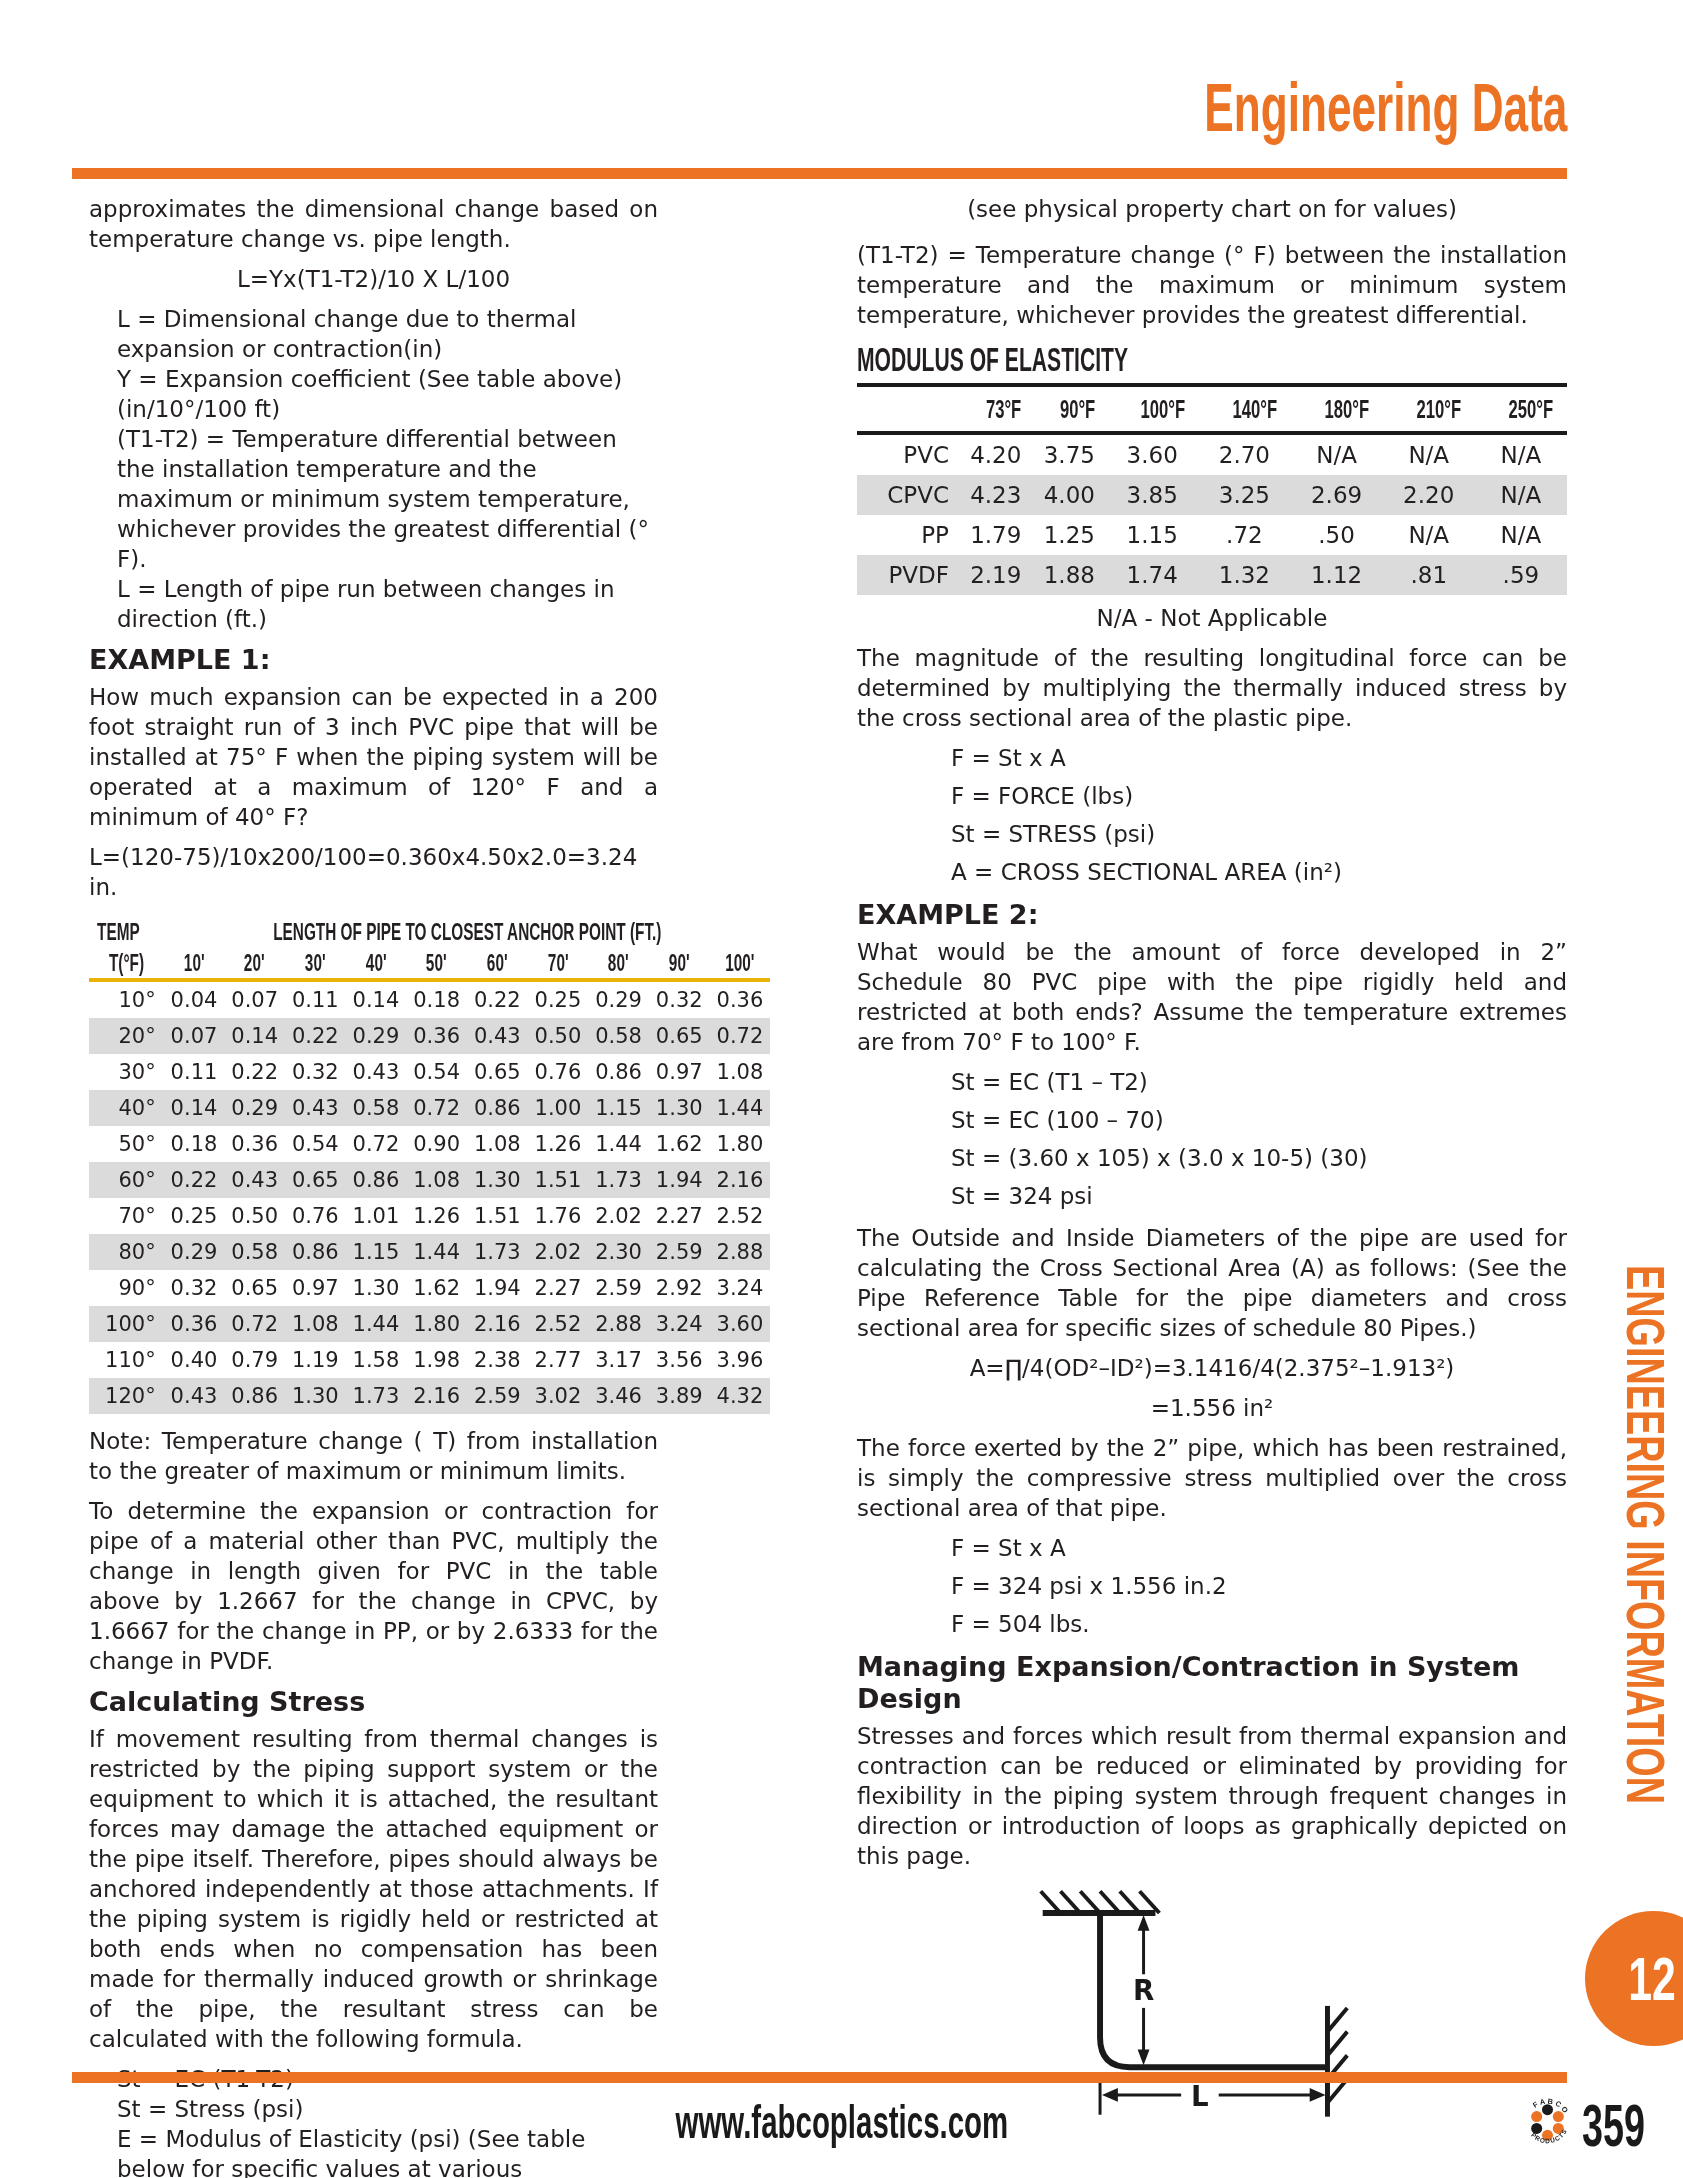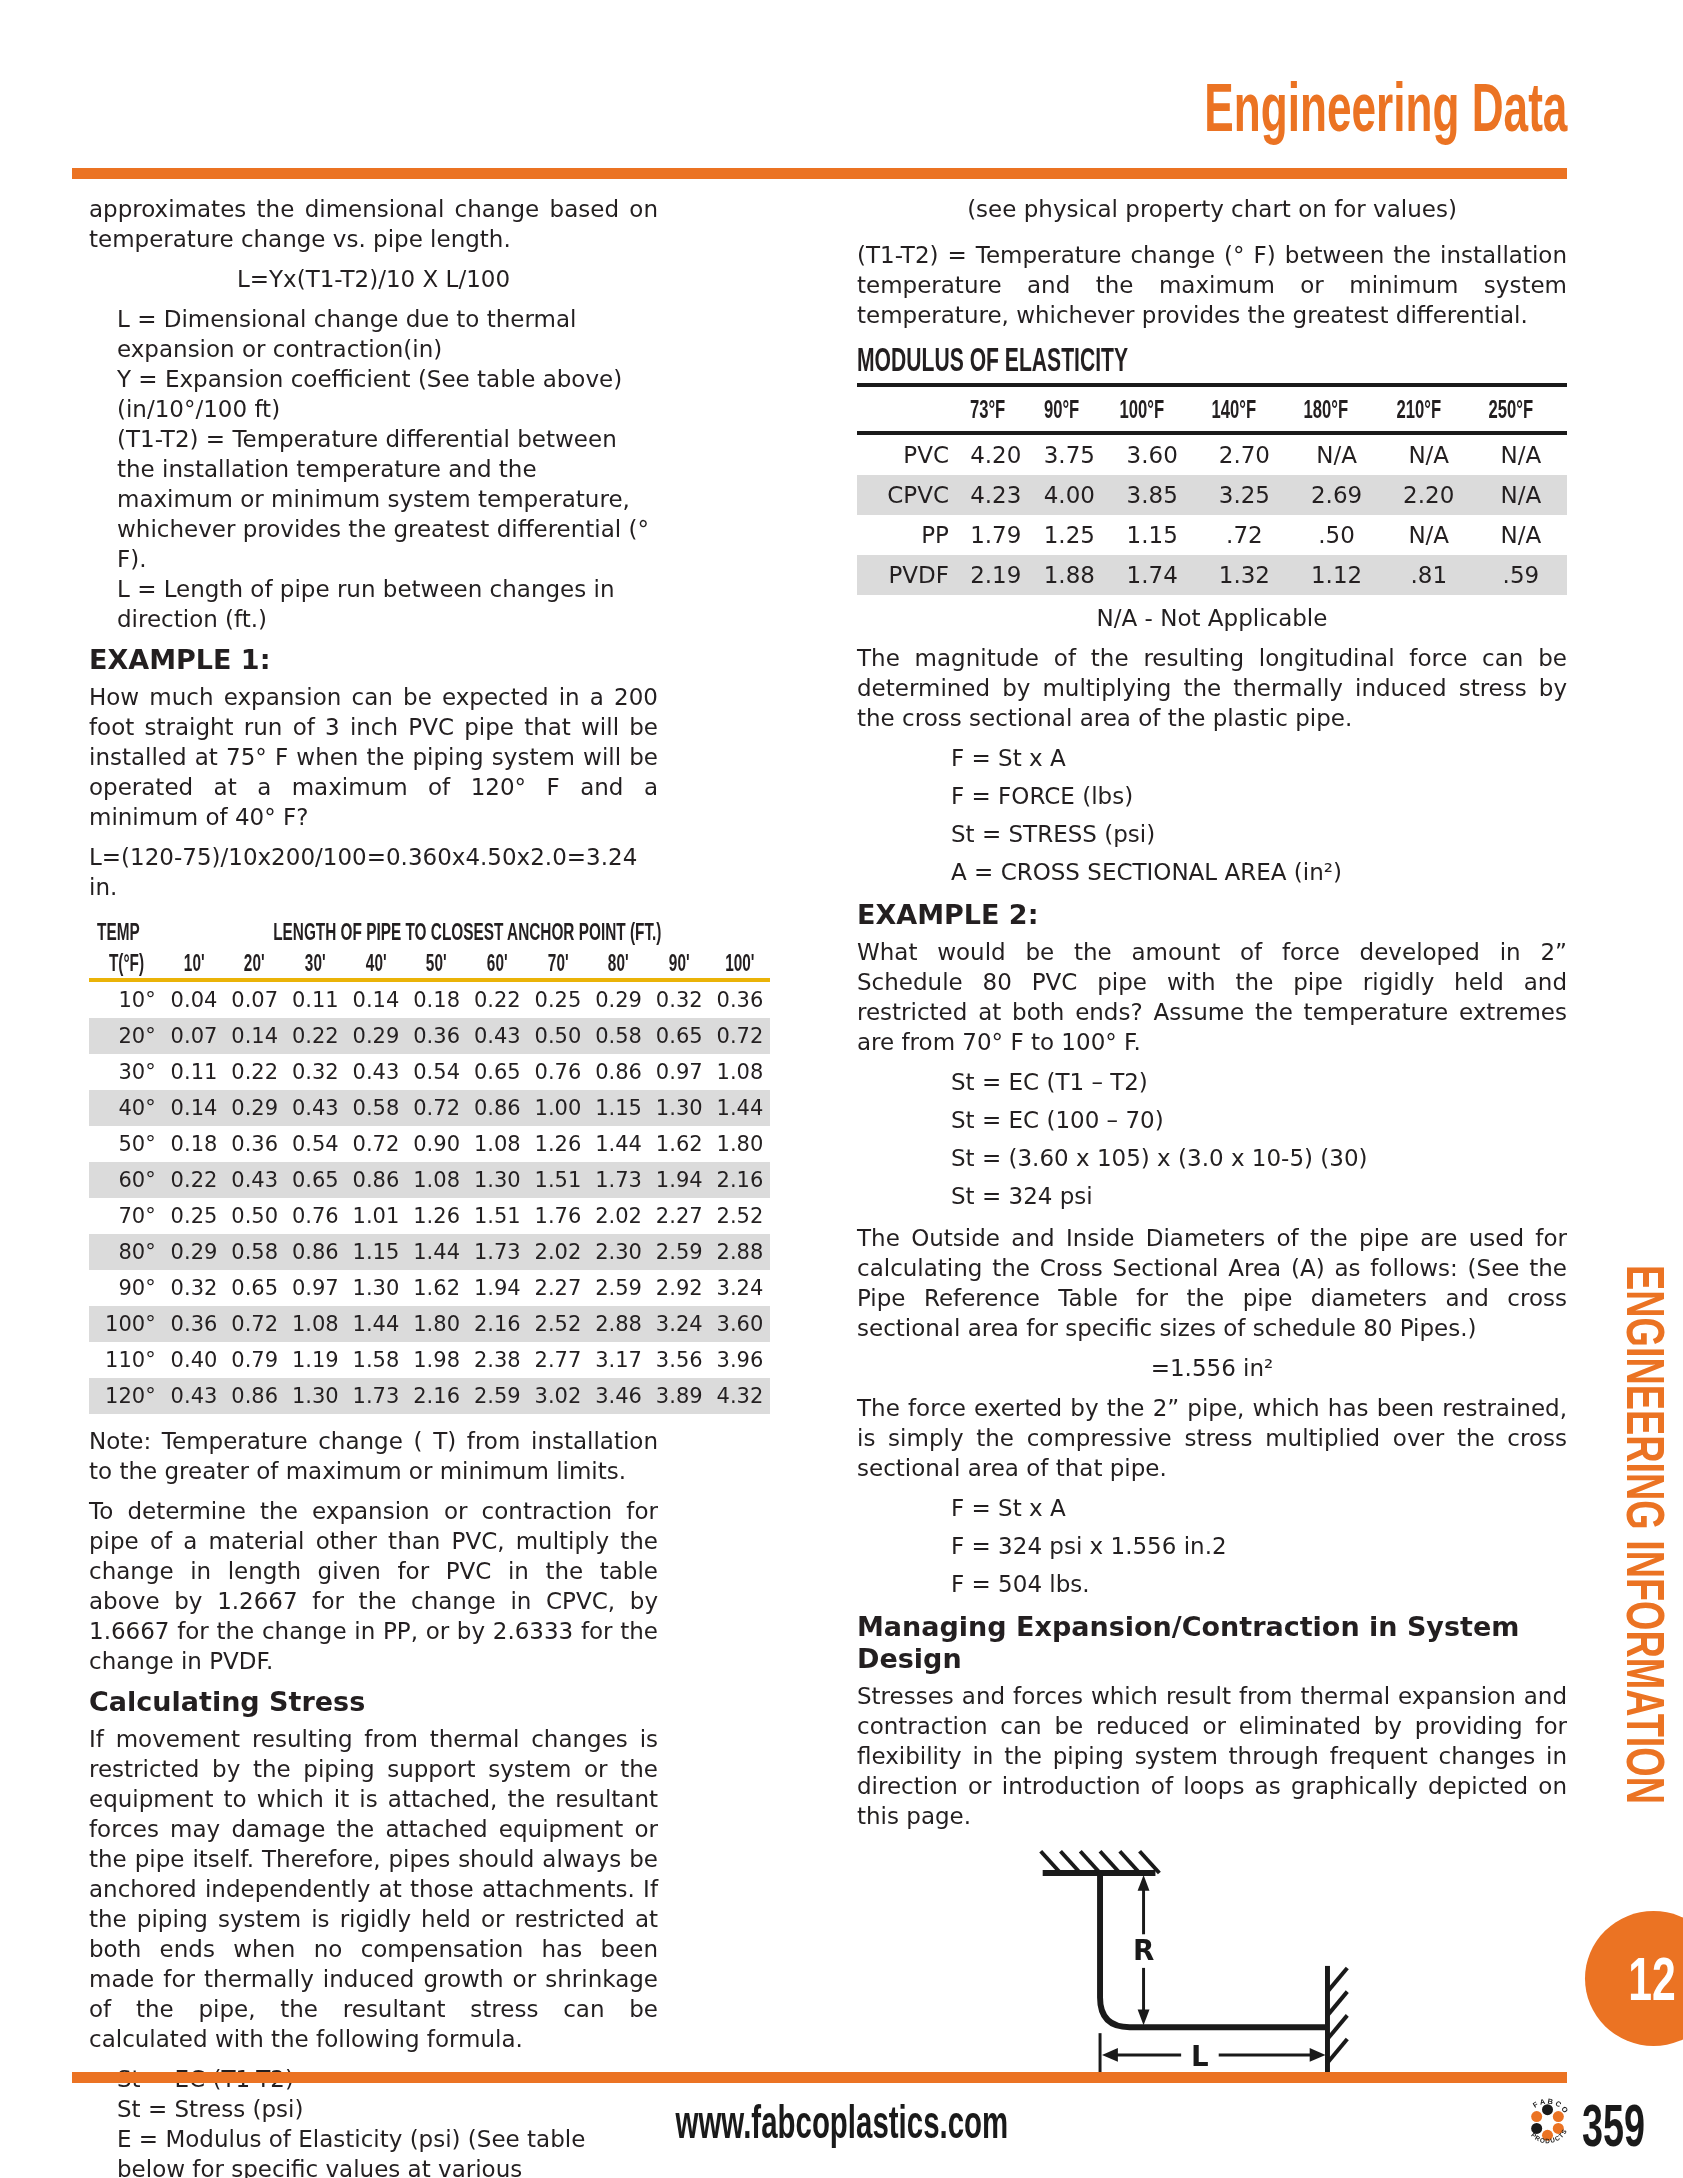--- a/index.html
+++ b/index.html
@@ -30,21 +30,21 @@
   .exp-table{margin:14px 0 12px 0;}
   .exp-table th{font-size:24px;font-weight:bold;padding:0;}
   .exp-table thead tr.t1 th{height:32px;text-align:center;}
   .exp-table thead tr.t1 th:first-child{text-align:left;padding-left:8px;}
   .exp-table thead tr.t2 th{height:30px;text-align:center;border-bottom:4px solid #eab308;}
   .exp-table td{height:34px;font-size:21px;text-align:center;}
   .exp-table td:first-child{text-align:right;padding-right:8px;width:59px;}
   .exp-table tbody tr:nth-child(even){background:#DBDBDB;}
   
   .mod-table{margin:4px 0 6px 0;}
-  .mod-table thead th{height:42px;font-size:26px;border-top:4px solid #1a1a1a;border-bottom:4px solid #1a1a1a;text-align:left;}
+  .mod-table thead th{height:42px;font-size:26px;border-top:4px solid #1a1a1a;border-bottom:4px solid #1a1a1a;text-align:right;}
   .mod-table td{height:38px;font-size:23px;text-align:center;}
   .mod-table td:first-child,.mod-table th:first-child{width:91px;text-align:right;padding-right:10px;}
   .mod-table tbody tr:nth-child(even){background:#DBDBDB;}
   .disp-h{font-size:33px;margin:4px 0 2px 0;}
   .footnote{margin:8px 0 10px 0;}
   
   .diagram{margin:6px 0 0 158px;display:block;}
   
   .side-label{position:absolute;left:1677px;top:1265px;transform:rotate(90deg);transform-origin:0 0;
               font-size:54px;color:#EB7323;}
@@ -342,20 +342,21 @@
       </div>
     <h3>EXAMPLE 2:</h3>
     <p>What would be the amount of force developed in 2” Schedule 80 PVC pipe with the pipe rigidly held and restricted at both ends? Assume the temperature extremes are from 70° F to 100° F.</p>
     <div class="ind-list">
         <div>St = EC (T1 – T2)</div>
         <div>St = EC (100 – 70)</div>
         <div>St = (3.60 x 105) x (3.0 x 10-5) (30)</div>
         <div>St = 324 psi</div>
       </div>
     <p>The Outside and Inside Diameters of the pipe are used for calculating the Cross Sectional Area (A) as follows: (See the Pipe Reference Table for the pipe diameters and cross sectional area for specific sizes of schedule 80 Pipes.)</p>
+    <div class="formula center">A=∏/4(OD²–ID²)=3.1416/4(2.375²–1.913²)</div>
     <div class="formula center">=1.556 in²</div>
     <p>The force exerted by the 2” pipe, which has been restrained, is simply the compressive stress multiplied over the cross sectional area of that pipe.</p>
     <div class="ind-list">
         <div>F = St x A</div>
         <div>F = 324 psi x 1.556 in.2</div>
         <div>F = 504 lbs.</div>
       </div>
     <h3>Managing Expansion/Contraction in System Design</h3>
     <p>Stresses and forces which result from thermal expansion and contraction can be reduced or eliminated by providing for flexibility in the piping system through frequent changes in direction or introduction of loops as graphically depicted on this page.</p>
 

